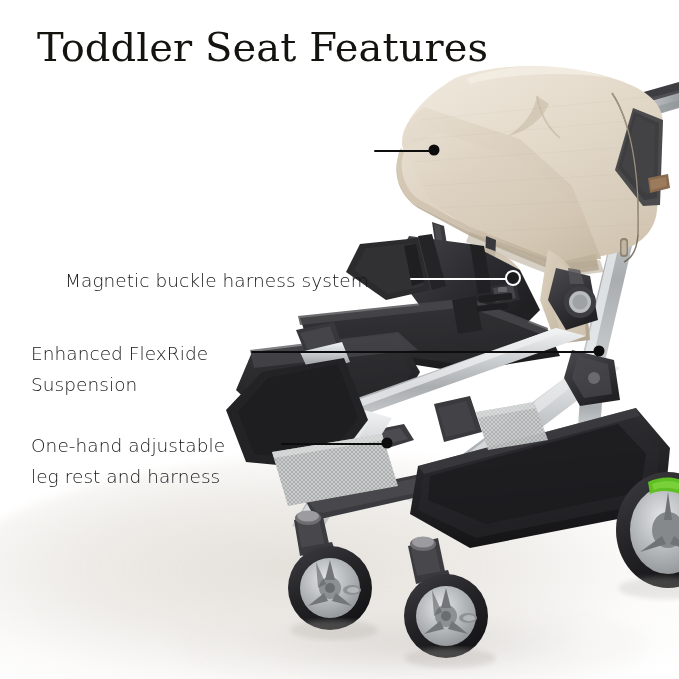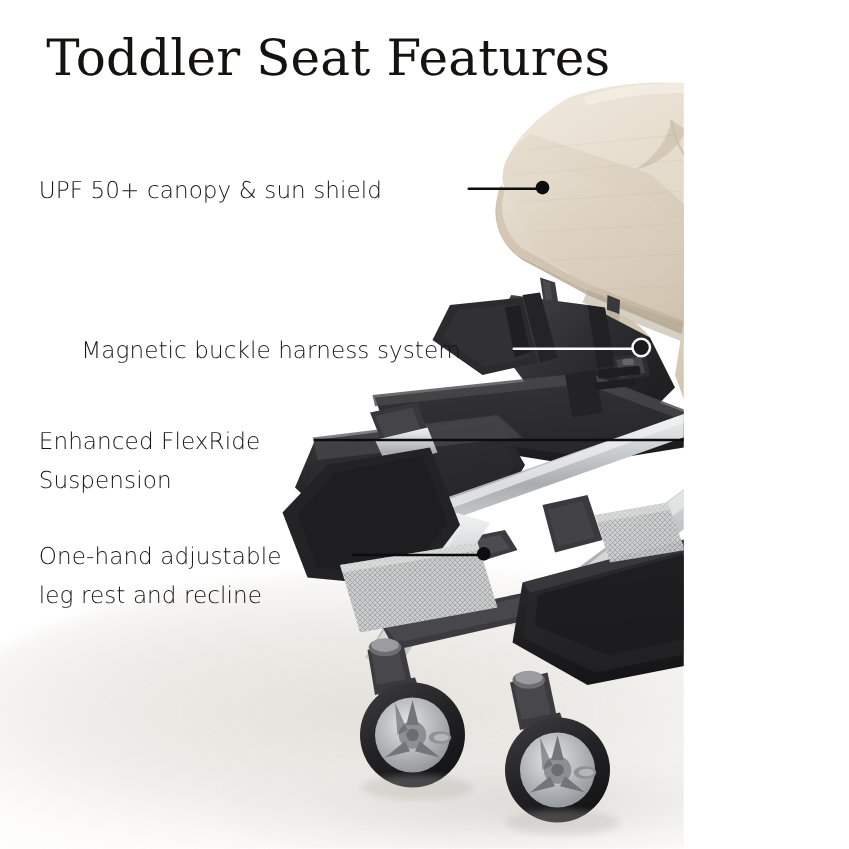--- a/index.html
+++ b/index.html
@@ -4,21 +4,21 @@
 <style>
   html,body{margin:0;padding:0;}
   body{
     width:679px;height:679px;
     background:#ffffff;
     font-family:"DejaVu Sans", sans-serif;
     overflow:hidden;
   }
   #stage{
     position:relative;
-    width:547px;height:679px;
+    width:679px;height:679px;
     background:#ffffff;
     overflow:hidden;
   }
 
   
   .ground{
     position:absolute;
     left:-60px; top:455px;
     width:820px; height:300px;
     border-radius:50% 50% 50% 50% / 46% 46% 54% 54%;
@@ -486,20 +486,19 @@
   </div>
   <div class="leader ld3">
     <div class="bar"></div>
     <div class="dot"></div>
   </div>
   <div class="leader ld4">
     <div class="bar"></div>
     <div class="dot"></div>
   </div>
 
-  <div class="label l1">UPF 50+ canopy &amp; sun shield</div>
   <div class="label l2">Magnetic buckle harness system</div>
   <div class="label l3">Enhanced FlexRide
 Suspension</div>
   <div class="label l4">One-hand adjustable
-leg rest and recline</div>
+leg rest and harness</div>
 
 </div>
 
 </body></html>

